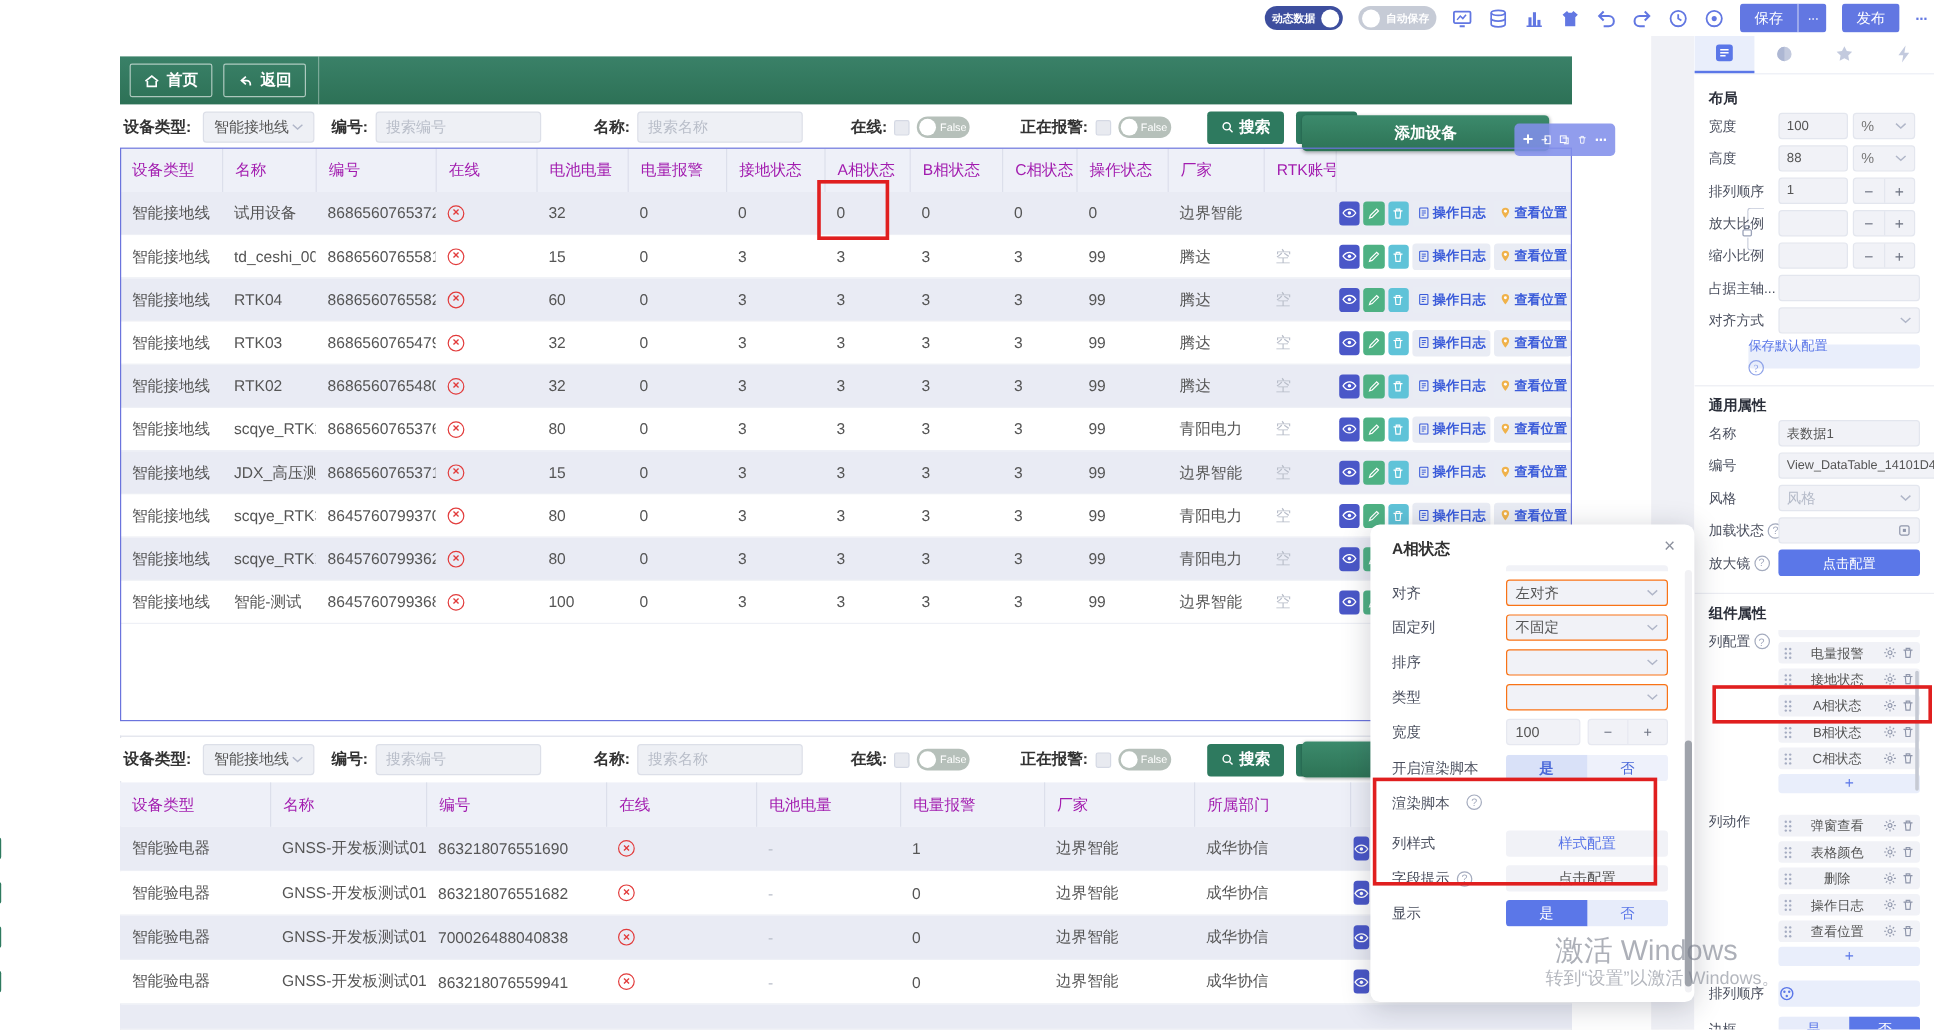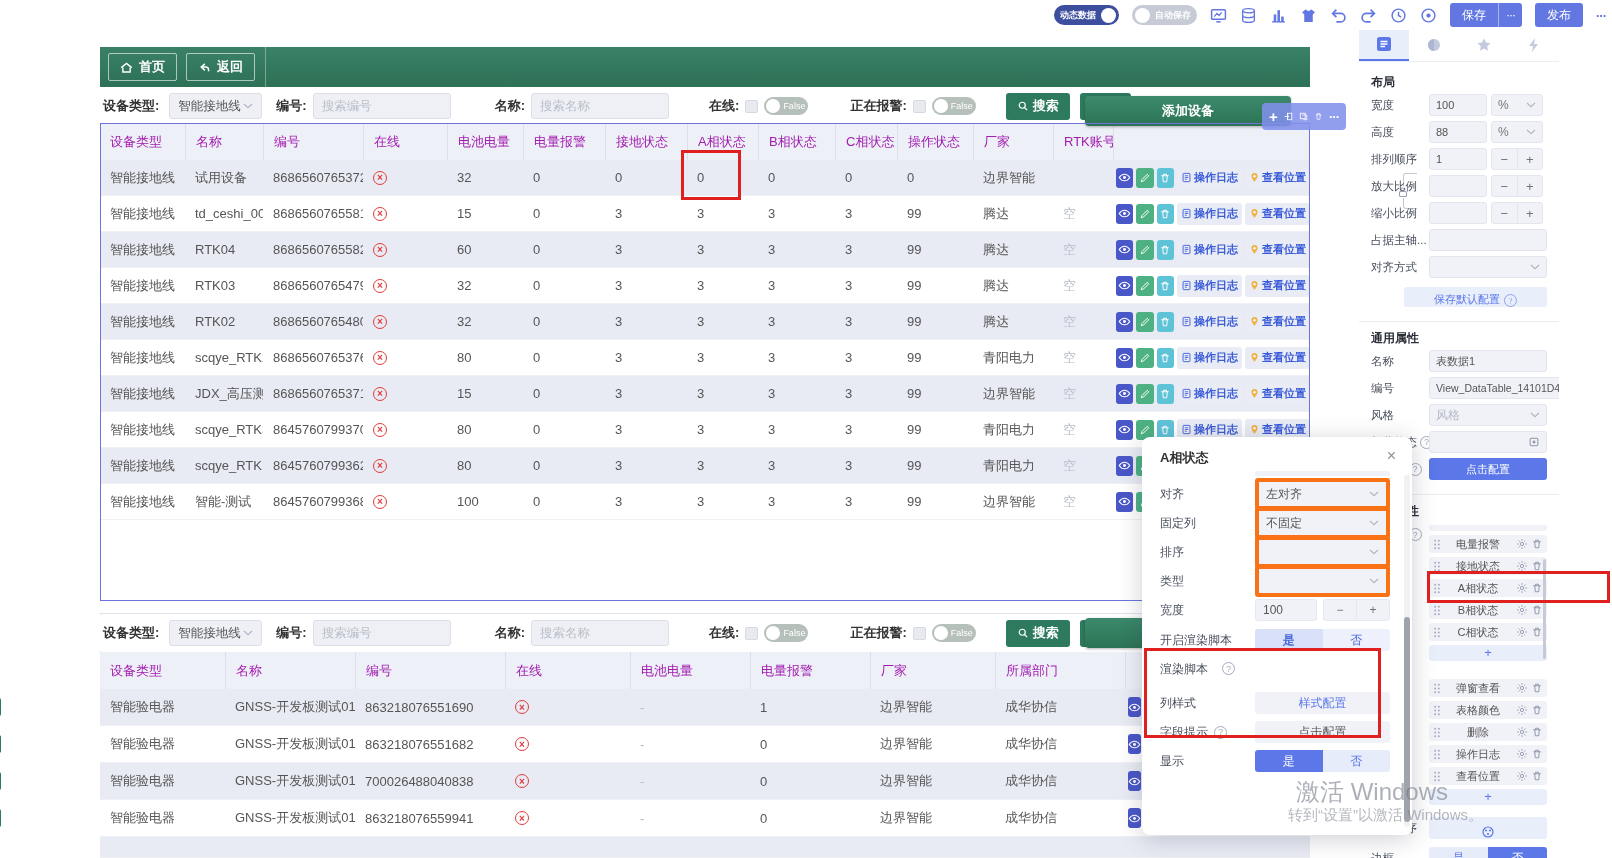--- a/index.html
+++ b/index.html
@@ -75,21 +75,21 @@
   .acts { display:flex; align-items:center; gap:3px; padding-left:3px; }
   .ibtn { width:22px; height:20px; border-radius:3px; display:inline-flex; align-items:center; justify-content:center; cursor:pointer; }
   .ibtn.eye { background:#4a57c8; } .ibtn.pen { background:#4eb183; } .ibtn.del { background:#5fc3d8; }
   .lbtn { height:22px; padding:0 4px; background:#e9ecf4; border-radius:3px; color:#3a5bd9; font-size:11px;
     font-weight:bold; display:inline-flex; align-items:center; gap:2px; cursor:pointer; white-space:nowrap; }
   .p2border { position:absolute; left:100px; top:583px; width:1210px; height:245px; border:1px solid #dfe2ea; border-bottom:none; z-index:0; }
   .marker { position:absolute; width:13px; height:18px; background:#2e7a5f; border-radius:2px; z-index:4; }
 
   
   .sidegap { position:absolute; left:1376px; top:28px; width:36px; height:830px; background:#f0f1f6; z-index:9; }
-  .sidebar { position:absolute; left:1359px; top:28px; width:200px; height:830px; background:#fff; z-index:10;
+  .sidebar { position:absolute; left:1412px; top:28px; width:200px; height:830px; background:#fff; z-index:10;
     font-size:12px; color:#444; overflow:hidden; }
   .tabs { display:flex; height:34px; border-bottom:1px solid #eceef5; }
   .tab { flex:1; display:flex; align-items:center; justify-content:center; cursor:pointer; }
   .tab .svg { width:16px; height:16px; }
   .tab.active { background:#e9eefb; border-bottom:2px solid #5b77e8; }
   .stitle { font-weight:bold; color:#2b2f3a; margin:12px 0 0 12px; font-size:12px; height:14px; }
   .stitle.mt8 { margin-top:8px; }
   .srow { display:flex; align-items:center; margin:5px 12px 0; height:22px; position:relative; }
   .srow.mt6 { margin-top:6px; } .srow.mt8 { margin-top:8px; } .srow.mt12 { margin-top:12px; } .srow.mt14 { margin-top:14px; }
   .slb { width:58px; flex:none; display:flex; align-items:center; gap:3px; font-size:11.5px; color:#4a4f5e; white-space:nowrap; overflow:visible; }
@@ -101,21 +101,21 @@
     border-radius:3px; display:flex; align-items:center; justify-content:space-between; padding:0 6px; color:#777; cursor:pointer; }
   .sstep { width:52px; flex:none; margin-left:4px; height:22px; background:#f1f2f7; border:1px solid #e3e6ee;
     border-radius:3px; display:flex; }
   .sstep span { flex:1; display:flex; align-items:center; justify-content:center; color:#6b7180; cursor:pointer; font-size:13px; }
   .sstep span:first-child { border-right:1px solid #e3e6ee; }
   .ssel { flex:1; height:22px; background:#f1f2f7; border:1px solid #e3e6ee; border-radius:3px; display:flex;
     align-items:center; justify-content:space-between; padding:0 6px; color:#b4bac8; cursor:pointer; }
   .q { width:13px; height:13px; border:1px solid #a4abbe; border-radius:50%; color:#a4abbe; font-size:9px;
     display:inline-flex; align-items:center; justify-content:center; flex:none; }
   .sbtn-light { height:20px; background:#e9eefb; color:#5b77e8; font-size:11px; border:none; border-radius:3px;
-    display:flex; align-items:flex-end; justify-content:center; gap:4px; margin:9px 12px 0 45px; width:143px; cursor:pointer; font-family:Liberation Serif, serif; }
+    display:flex; align-items:flex-start; justify-content:center; gap:4px; margin:9px 12px 0 45px; width:143px; cursor:pointer; font-family:Liberation Serif, serif;flex-direction:column; }
   .sbtn-light .q { border-color:#8fa3e8; color:#8fa3e8; }
   .sbtn-blue { flex:1; height:22px; background:#5b77e8; color:#fff; font-size:11px; border:none; border-radius:3px; cursor:pointer; font-family:inherit; }
   .sdiv { height:1px; background:#ecedf3; margin-top:14px; }
   .lockwrap { position:absolute; left:44px; top:99px; width:14px; height:36px;
     border-left:1px solid #c3c9d8; border-top:1px solid #c3c9d8; border-bottom:1px solid #c3c9d8; border-radius:3px 0 0 3px; }
   .lockwrap .svg { position:absolute; left:-7px; top:12px; width:12px; height:12px; color:#9aa2b8; background:#fff; }
   .cfglist { flex:1; display:flex; flex-direction:column; position:relative; }
   .csliver { height:6px; background:#f1f2f7; border-radius:0 0 3px 3px; }
   .citem { height:18px; margin-top:4px; background:#f1f2f7; border-radius:3px; display:flex; align-items:center;
     padding:0 4px; font-size:11px; color:#555; cursor:grab; }
@@ -135,21 +135,21 @@
   
   .popup { position:absolute; left:1142px; top:437px; width:270px; height:398px; background:#fff; border-radius:8px;
     box-shadow:0 4px 24px rgba(30,35,60,.22); z-index:40; font-size:12px; color:#555; }
   .phead { padding:12px 16px 0 18px; height:30px; display:flex; justify-content:space-between; align-items:flex-start; }
   .phead .t { font-weight:bold; font-size:13px; color:#333; }
   .pclose { color:#8a8f9c; font-size:16px; line-height:14px; cursor:pointer; }
   .psliver { height:5px; margin:4px 22px 0 113px; background:#f1f2f7; border-radius:3px 3px 0 0; }
   .prow { display:flex; align-items:center; margin:7px 22px 0 18px; height:22px; }
   .prow.mt8 { margin-top:8px; } .prow.mt14 { margin-top:14px; }
   .plb { width:95px; flex:none; display:flex; align-items:center; gap:6px; color:#4a4f5e; }
-  .psel { flex:1; height:32px; background:#f1f2f7; border:4px solid #f97316; border-radius:3px; display:flex;
+  .psel { flex:1; height:22px; background:#f1f2f7; border:1px solid #f97316; border-radius:3px; display:flex;
     align-items:center; justify-content:space-between; padding:0 7px; cursor:pointer; color:#555; }
   .psel.empty { color:#b4bac8; }
   .pin58 { width:62px; flex:none; height:22px; background:#f1f2f7; border:1px solid #e6e8f0; border-radius:3px;
     display:flex; align-items:center; padding:0 7px; }
   .pstep { flex:1; margin-left:6px; height:22px; background:#f1f2f7; border:1px solid #e6e8f0; border-radius:3px; display:flex; }
   .pstep span { flex:1; display:flex; align-items:center; justify-content:center; color:#6b7180; cursor:pointer; }
   .pstep span:first-child { border-right:1px solid #e6e8f0; }
   .prender { display:flex; align-items:flex-start; margin:9px 22px 0 18px; }
   .prender .plbr { width:62px; flex:none; color:#4a4f5e; padding-top:1px; }
   .prender .q { margin:2px 4px 0 0; }

